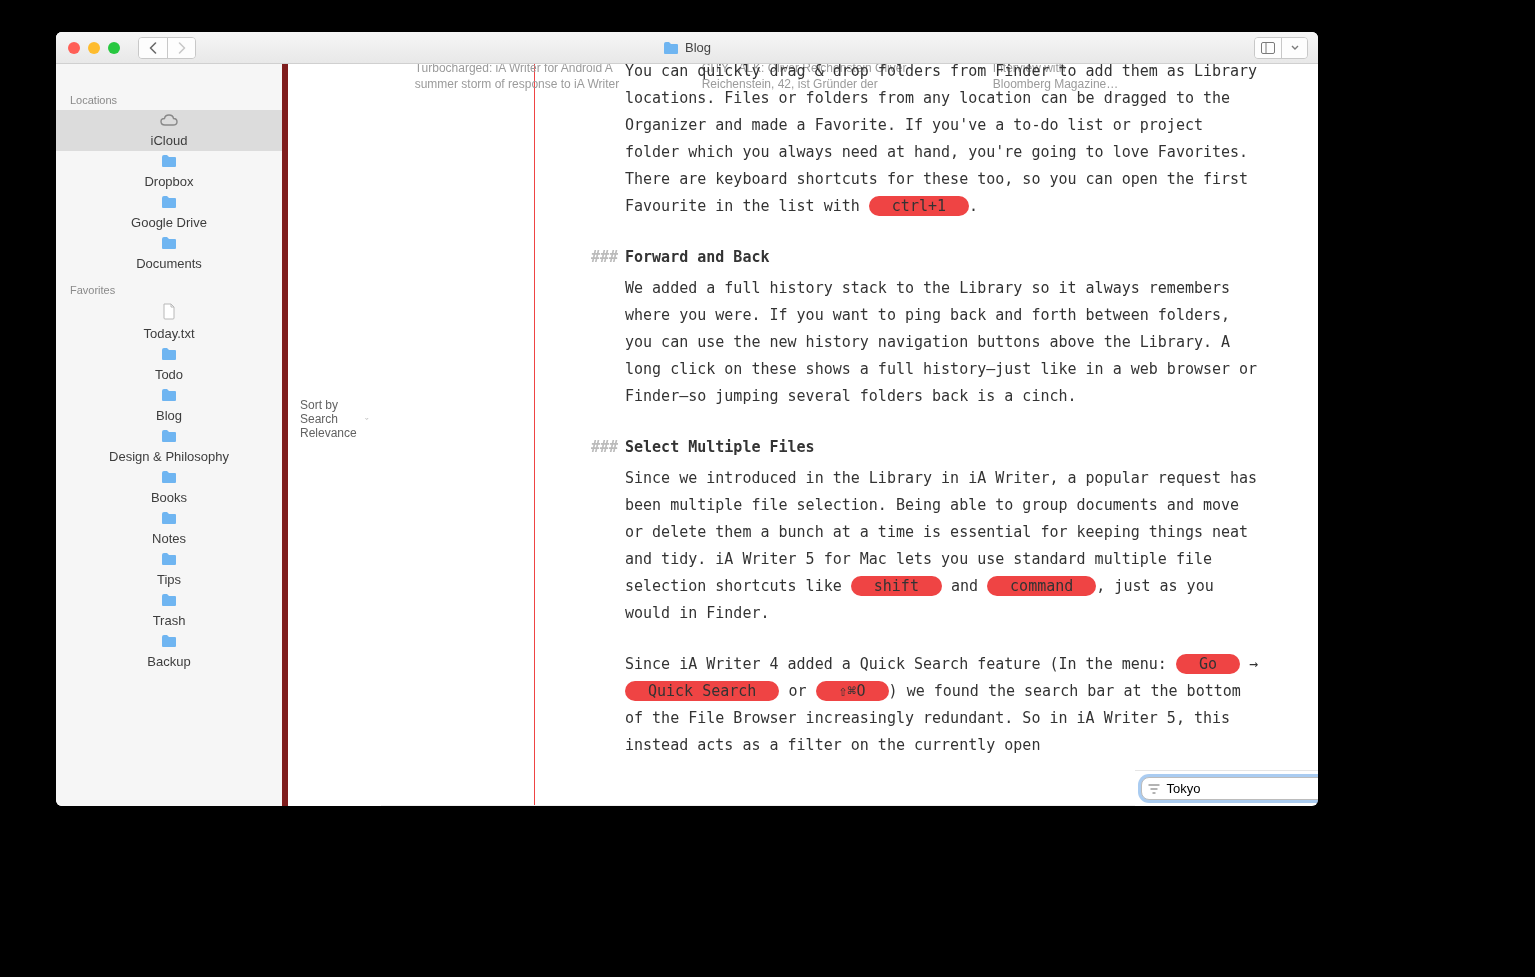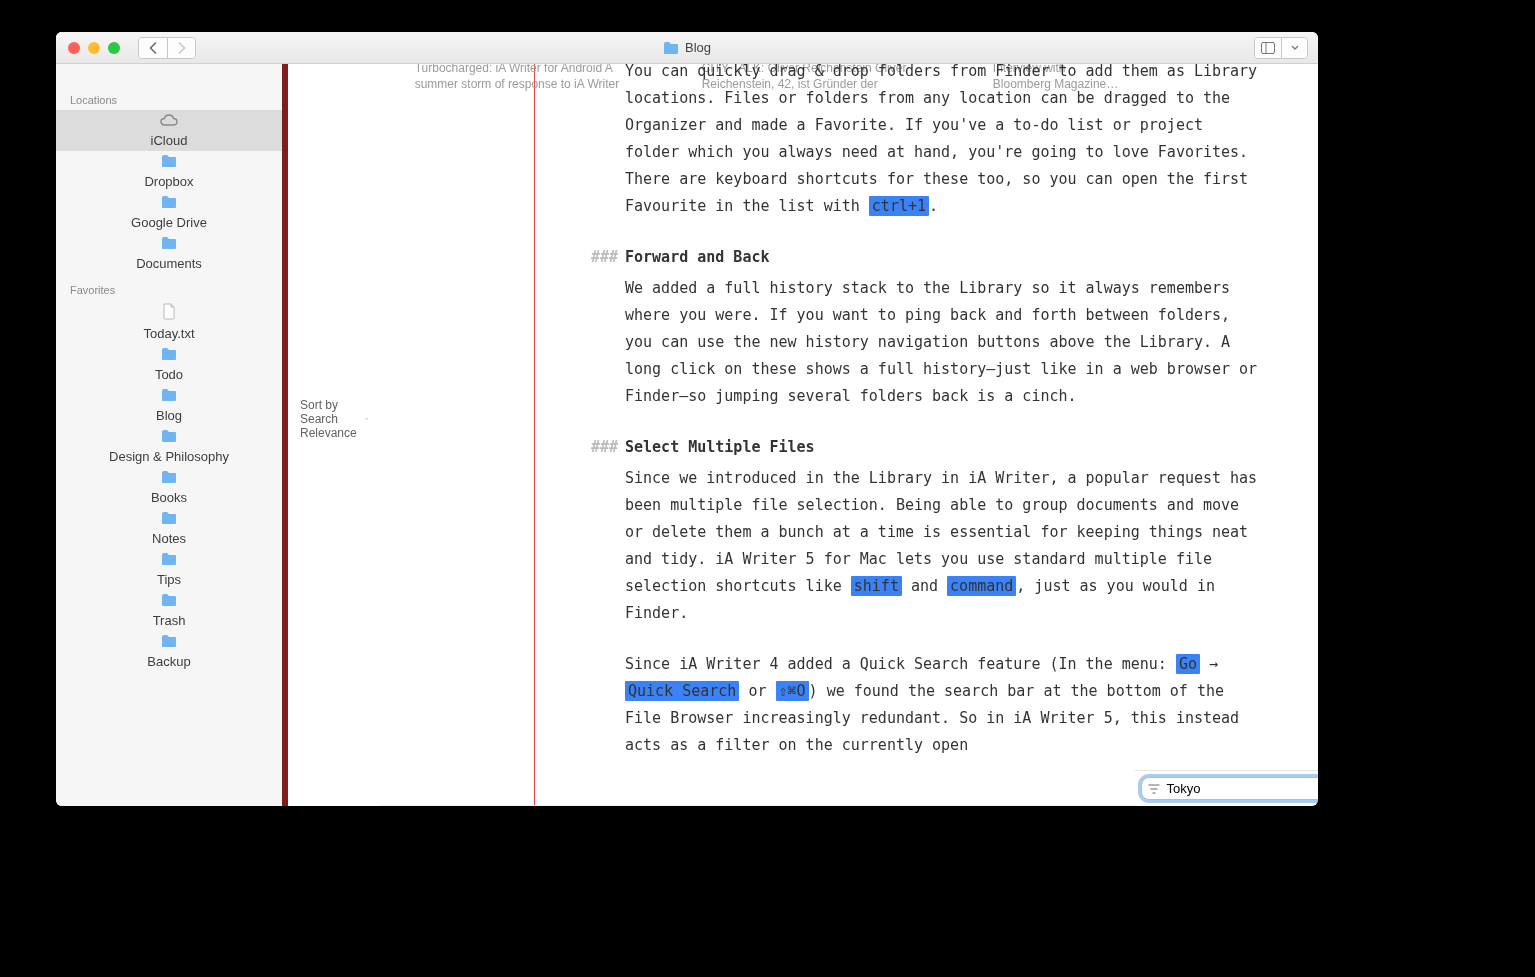--- a/index.html
+++ b/index.html
@@ -191,23 +191,23 @@
   padding: 26px 54px 0 90px;
   font-family: "SFMono-Regular", Menlo, Consolas, monospace;
   font-size: 15px;
   line-height: 1.8;
   color: #333;
   overflow: hidden;
   position: relative;
 }
 .editor p { margin-bottom: 24px; }
 .editor code {
-  background: #3b82f6;
-  padding: 1px 3px;
-  border-radius: 1px;
+  background: #ef4444;
+  padding: 1px 23px;
+  border-radius: 10px;
   font-family: inherit;
 }
 .heading-row { position: relative; margin-bottom: 4px; }
 .heading-marker {
   position: absolute;
   left: -34px;
   color: #bbb;
   font-weight: bold;
 }
 .heading-text { font-weight: bold; }

